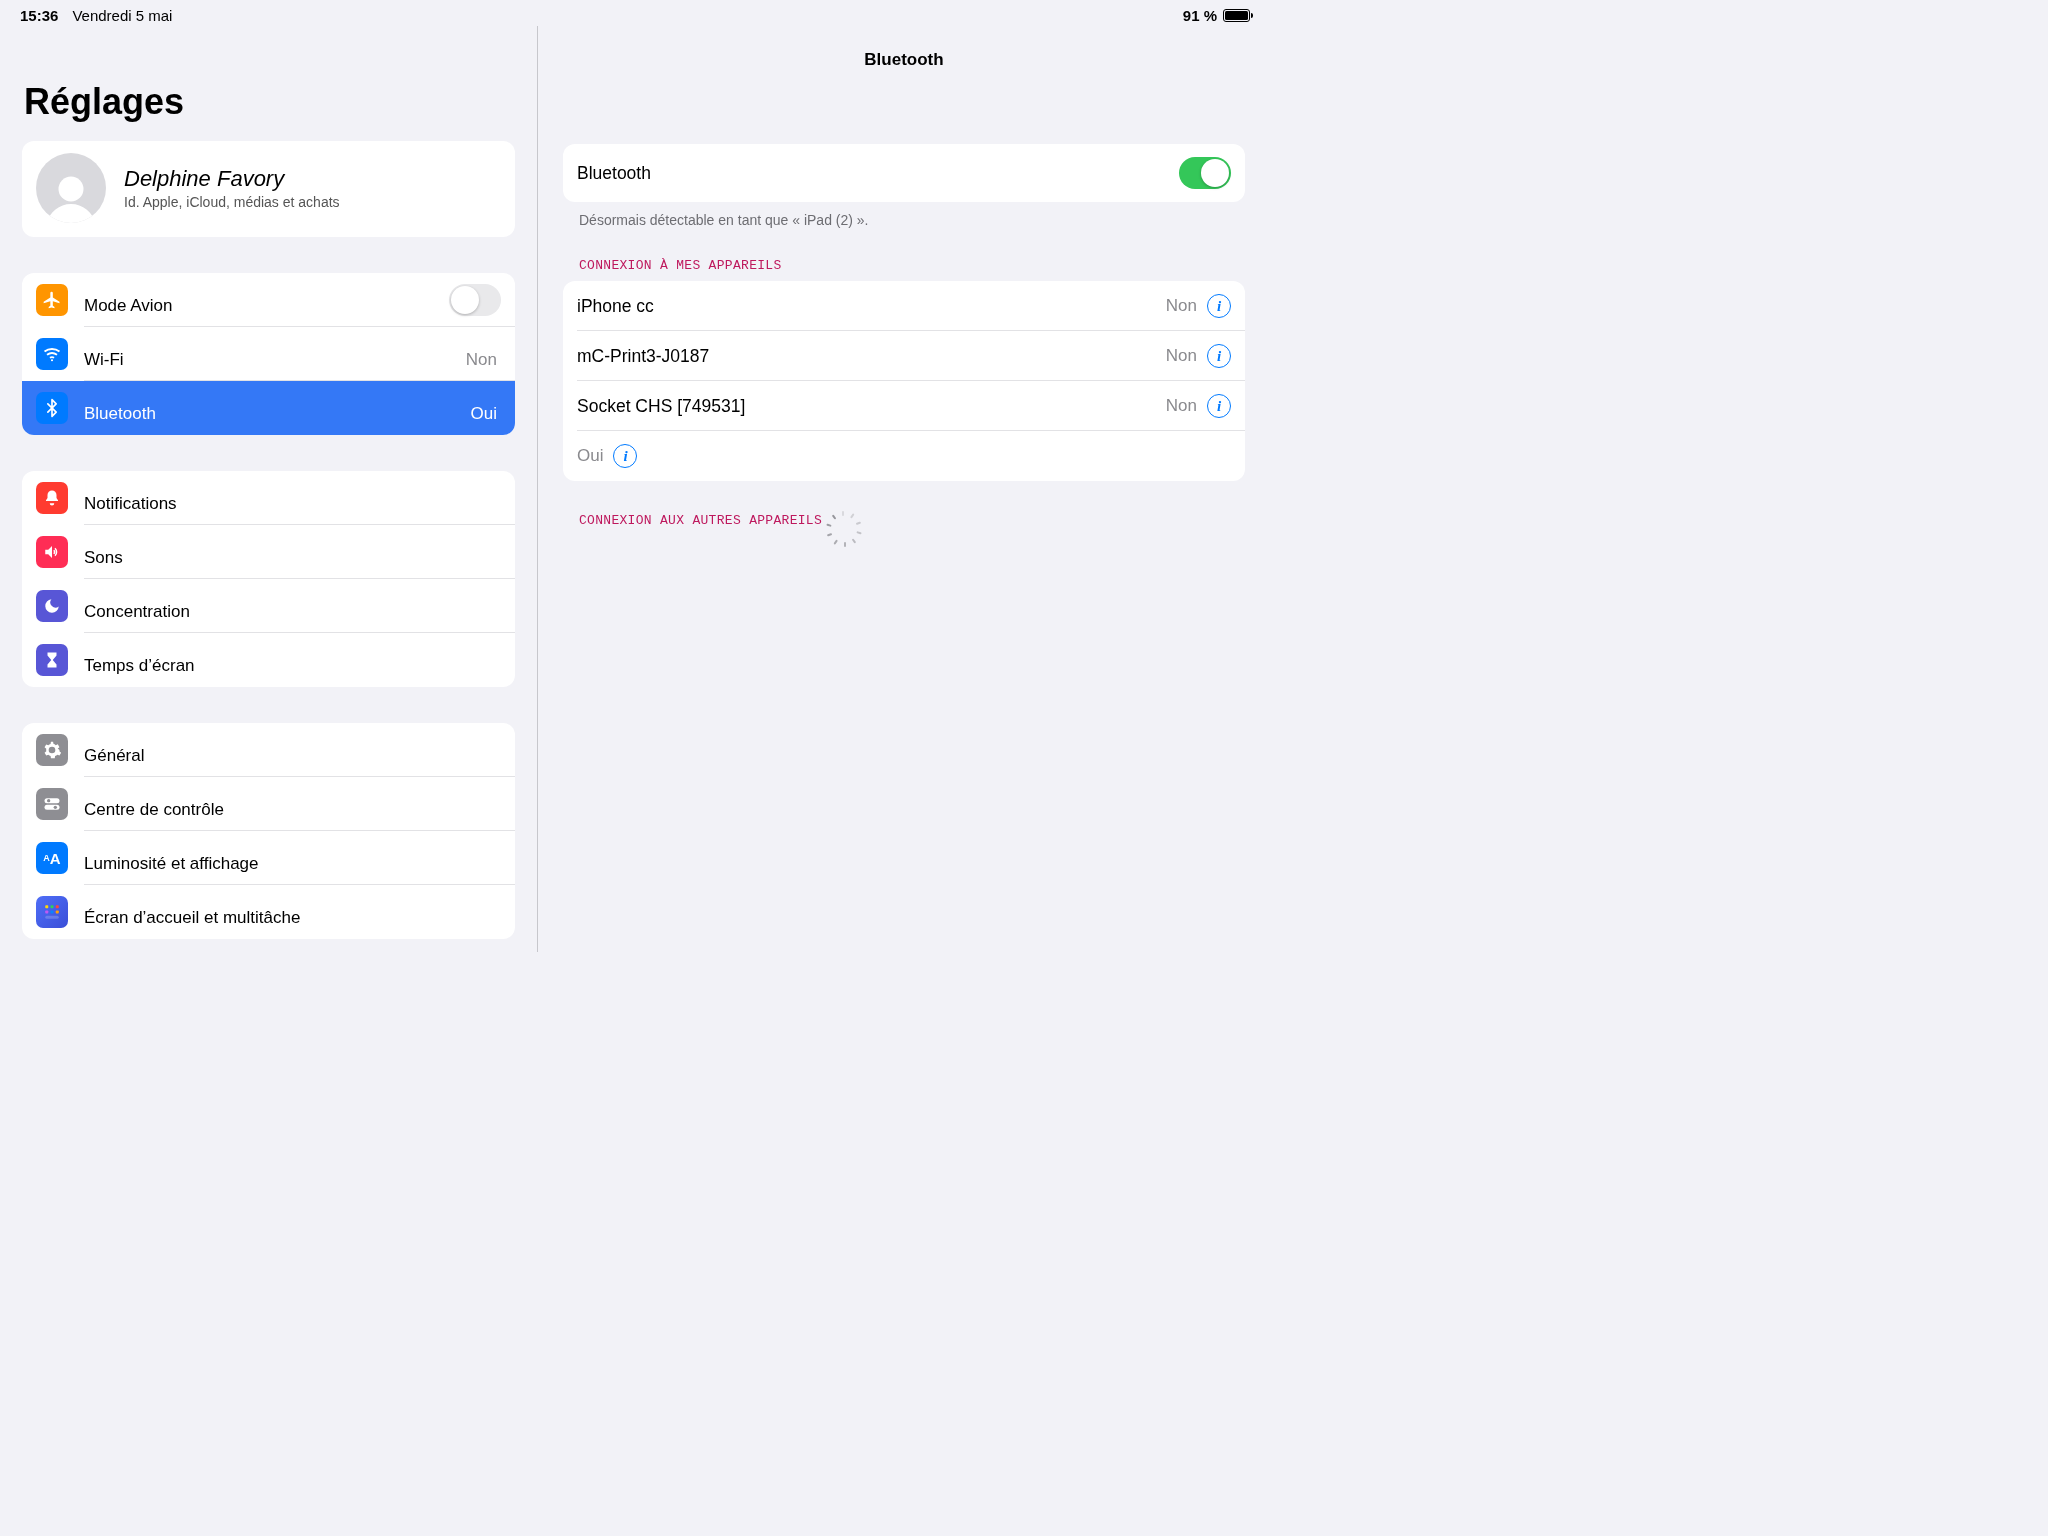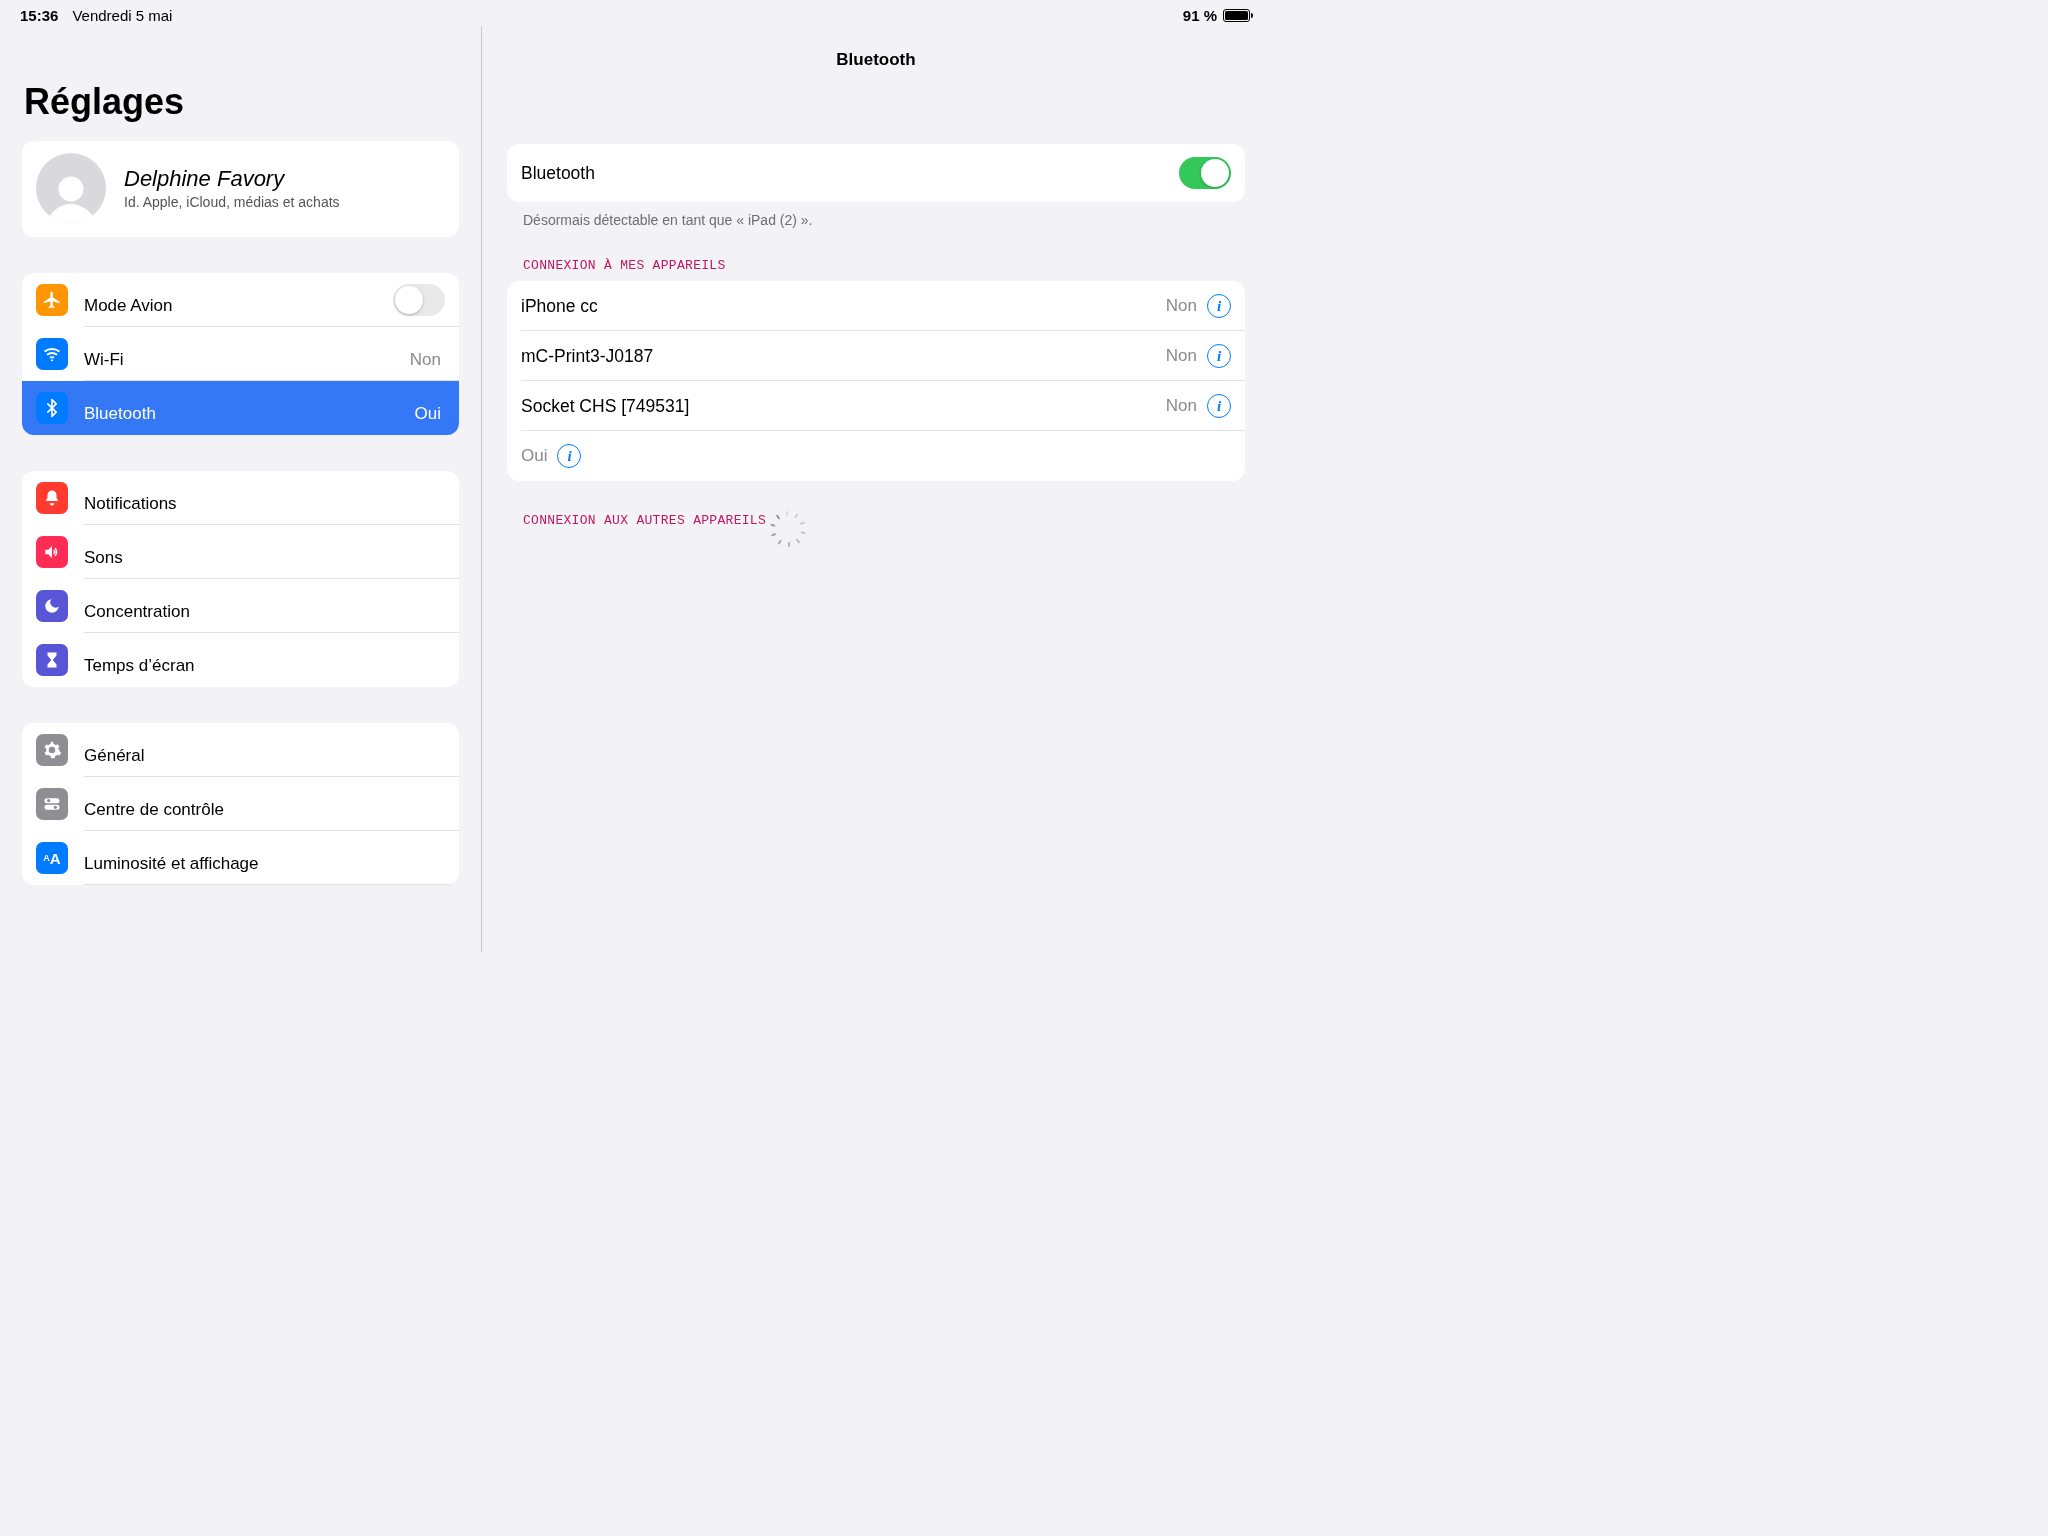--- a/index.html
+++ b/index.html
@@ -41,21 +41,21 @@
   .battery-fill {
     position: absolute; left: 1px; top: 1px; bottom: 1px;
     width: 90%; background: #000; border-radius: 1.5px;
   }
 
   .columns {
     display: flex;
     height: calc(100% - 26px);
   }
   .sidebar {
-    width: 482px;
+    width: 538px;
     border-right: 1px solid #c7c7cc;
     padding: 0 22px 0 22px;
     overflow: hidden;
   }
   .detail {
     flex: 1;
     padding: 0 25px;
     overflow-y: auto;
   }
 
@@ -306,20 +306,34 @@
               </svg>
           </div>
           <span class="label">Centre de contrôle</span>
         </div>
         <div class="row row-sep">
           <div class="icon ic-blue">
             <span style="color:#fff;font-weight:600;font-size:9px;">A</span>
               <span style="color:#fff;font-weight:600;font-size:15px;">A</span>
           </div>
           <span class="label">Luminosité et affichage</span>
+        </div>
+        <div class="row">
+          <div class="icon" style="background:linear-gradient(135deg,#4f6ef7,#3a4fd8);">
+            <svg width="18" height="18" viewBox="0 0 24 24">
+                <rect x="3" y="3" width="4" height="4" fill="#ffd60a" rx="1"></rect>
+                <rect x="10" y="3" width="4" height="4" fill="#30d158" rx="1"></rect>
+                <rect x="17" y="3" width="4" height="4" fill="#ff453a" rx="1"></rect>
+                <rect x="3" y="10" width="4" height="4" fill="#bf5af2" rx="1"></rect>
+                <rect x="10" y="10" width="4" height="4" fill="#0a84ff" rx="1"></rect>
+                <rect x="17" y="10" width="4" height="4" fill="#ff9f0a" rx="1"></rect>
+                <rect x="3" y="17" width="18" height="4" fill="#ffffff33" rx="2"></rect>
+              </svg>
+          </div>
+          <span class="label">Écran d’accueil et multitâche</span>
         </div>
       </div>
     </aside>
 
     <main class="detail">
       <div class="detail-title">Bluetooth</div>
 
       <div class="card">
         <div class="drow">
           <span class="dlabel">Bluetooth</span>

